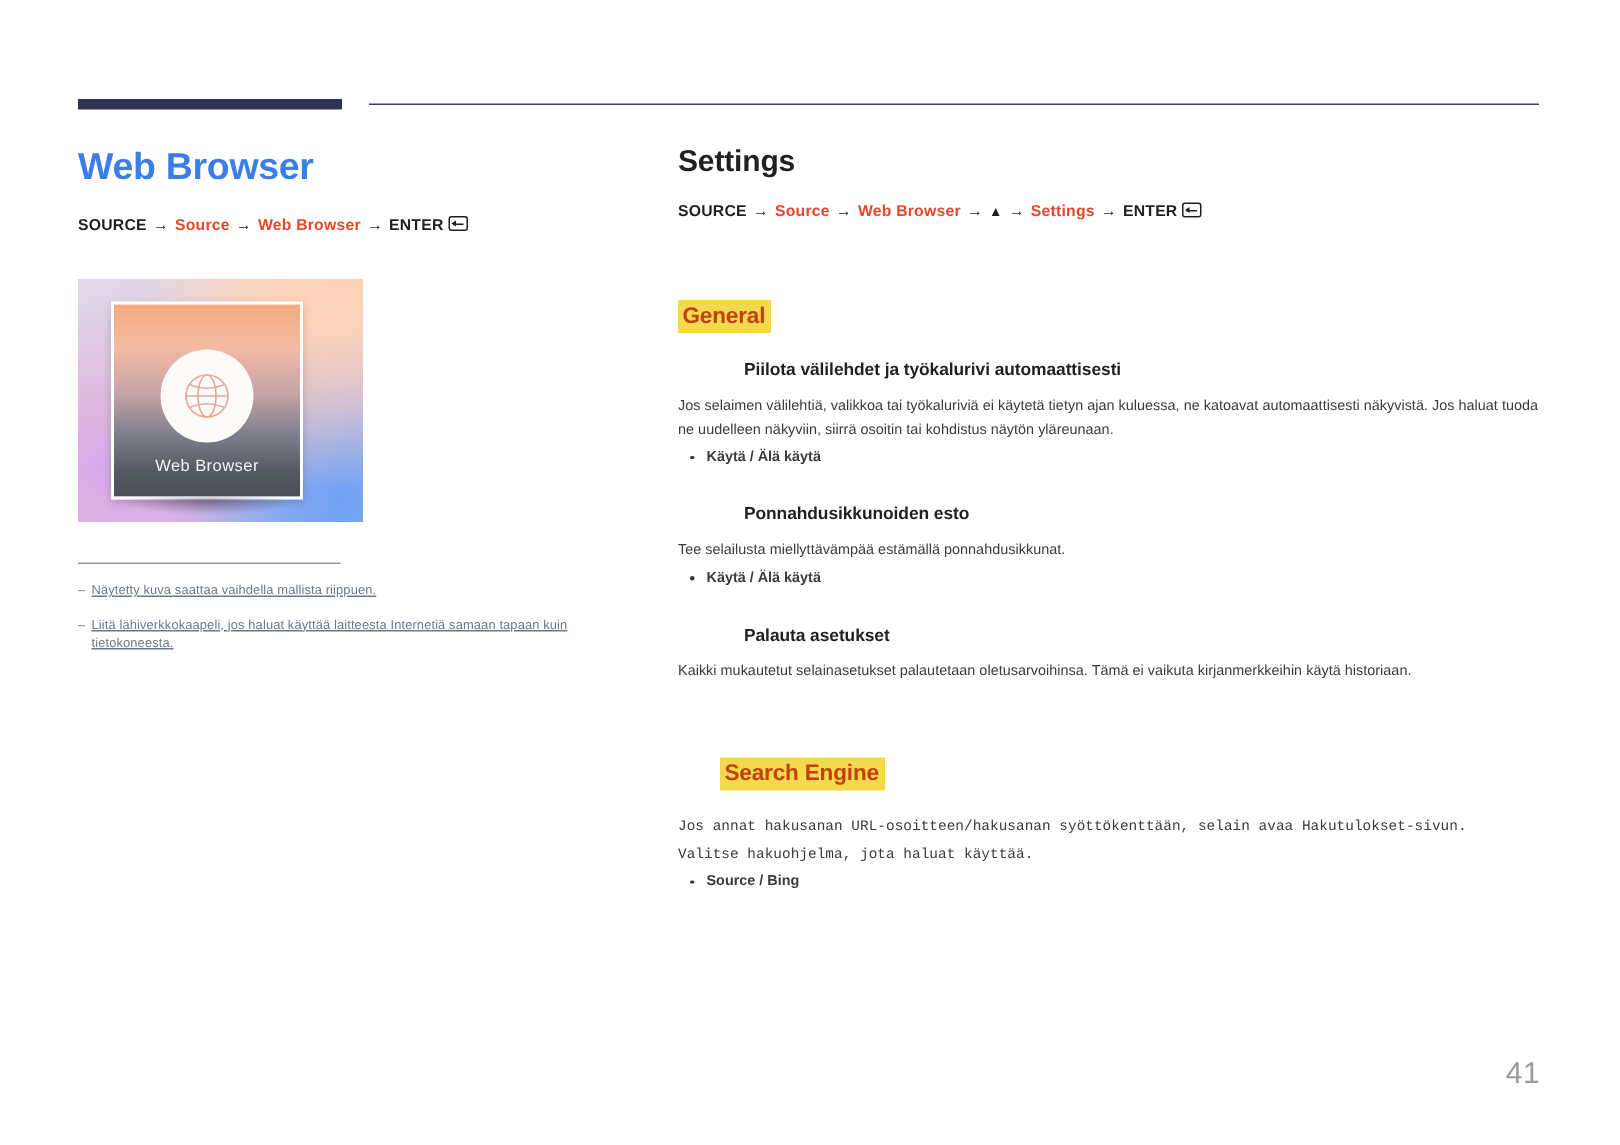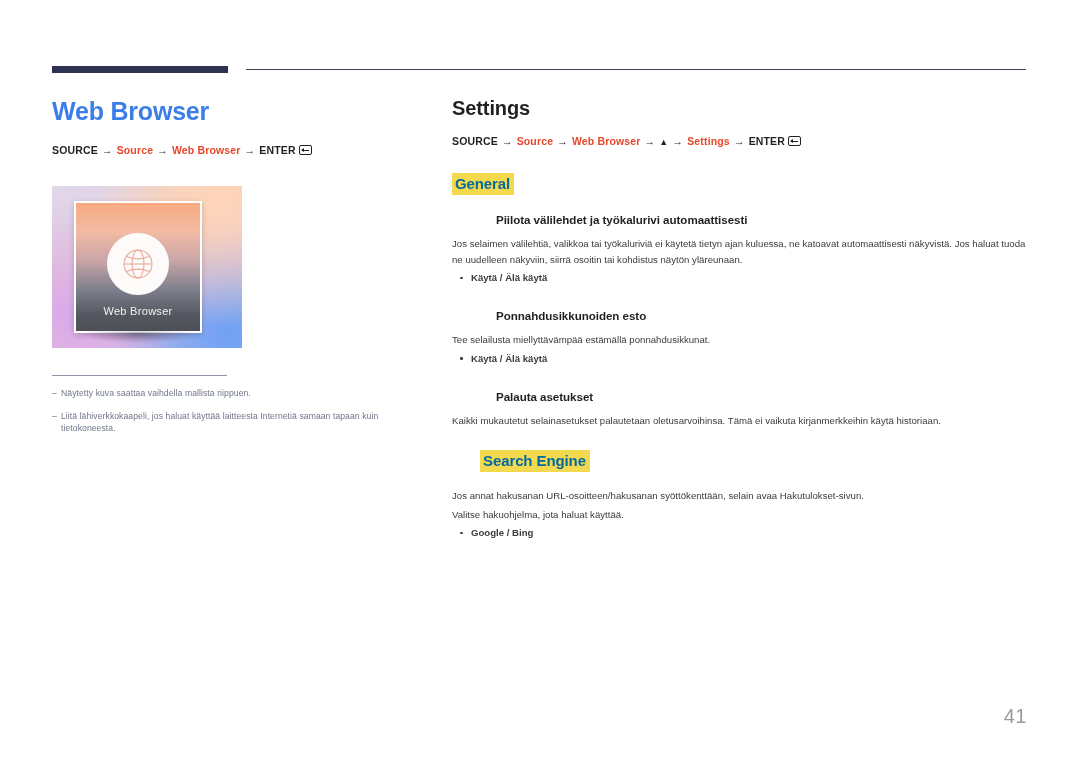--- a/index.html
+++ b/index.html
@@ -185,32 +185,33 @@
   .note {
     display: flex;
     font-size: 8.6px;
     line-height: 12.5px;
     color: #6e7687;
     letter-spacing: 0.08px;
     margin-bottom: 10px;
     max-width: 370px;
   }
   .note .dash { width: 9px; flex: 0 0 9px; }
-  .note .txt  { flex: 1; }
+  .note .txt  { flex: 1; text-decoration: underline; }
 
   
   .hl {
     display: inline-block;
     background: #f3d94e;
-    color: #0369a1;
+    color: #c2410c;
     font-size: 15px;
     font-weight: bold;
     line-height: 19px;
     padding: 1px 4px 2px 3px;
     letter-spacing: -0.1px;
+    margin-top: 28px;
   }
   .hl-wrap { margin-top: 24px; margin-bottom: 17px; }
   .hl-wrap.tight { margin-top: 22px; margin-bottom: 16px; padding-left: 28px; }
 
   
   .sub {
     font-size: 11.6px;
     font-weight: bold;
     color: #231f20;
     line-height: 15px;
@@ -218,21 +219,21 @@
     letter-spacing: -0.05px;
     padding-left: 44px;
   }
   .body {
     font-size: 9.6px;
     line-height: 15.5px;
     color: #3b3b3b;
     letter-spacing: 0.02px;
     max-width: 575px;
   }
-  .spaced { margin-bottom: 3px; }
+  .spaced { margin-bottom: 3px; font-family: Liberation Mono, monospace; }
   .gap-lg { margin-bottom: 22px; }
 
   .bullets { list-style: none; margin-top: 3px; font-weight: bold; }
   .bullets li {
     position: relative;
     padding-left: 19px;
     font-size: 9.6px;
     line-height: 16px;
     color: #3b3b3b;
   }
@@ -344,19 +345,19 @@
     <div class="sub">Palauta asetukset</div>
     <div class="body">Kaikki mukautetut selainasetukset palautetaan oletusarvoihinsa. Tämä ei vaikuta kirjanmerkkeihin käytä historiaan.</div>
 
     <div class="hl-wrap tight">
       <span class="hl">Search Engine</span>
     </div>
 
     <div class="body spaced">Jos annat hakusanan URL-osoitteen/hakusanan syöttökenttään, selain avaa Hakutulokset-sivun.</div>
     <div class="body spaced">Valitse hakuohjelma, jota haluat käyttää.</div>
     <ul class="bullets">
-      <li>Google / Bing</li>
+      <li>Source / Bing</li>
     </ul>
   </div>
 
   <div class="page-number">41</div>
 
 </div>
 
 </body></html>

